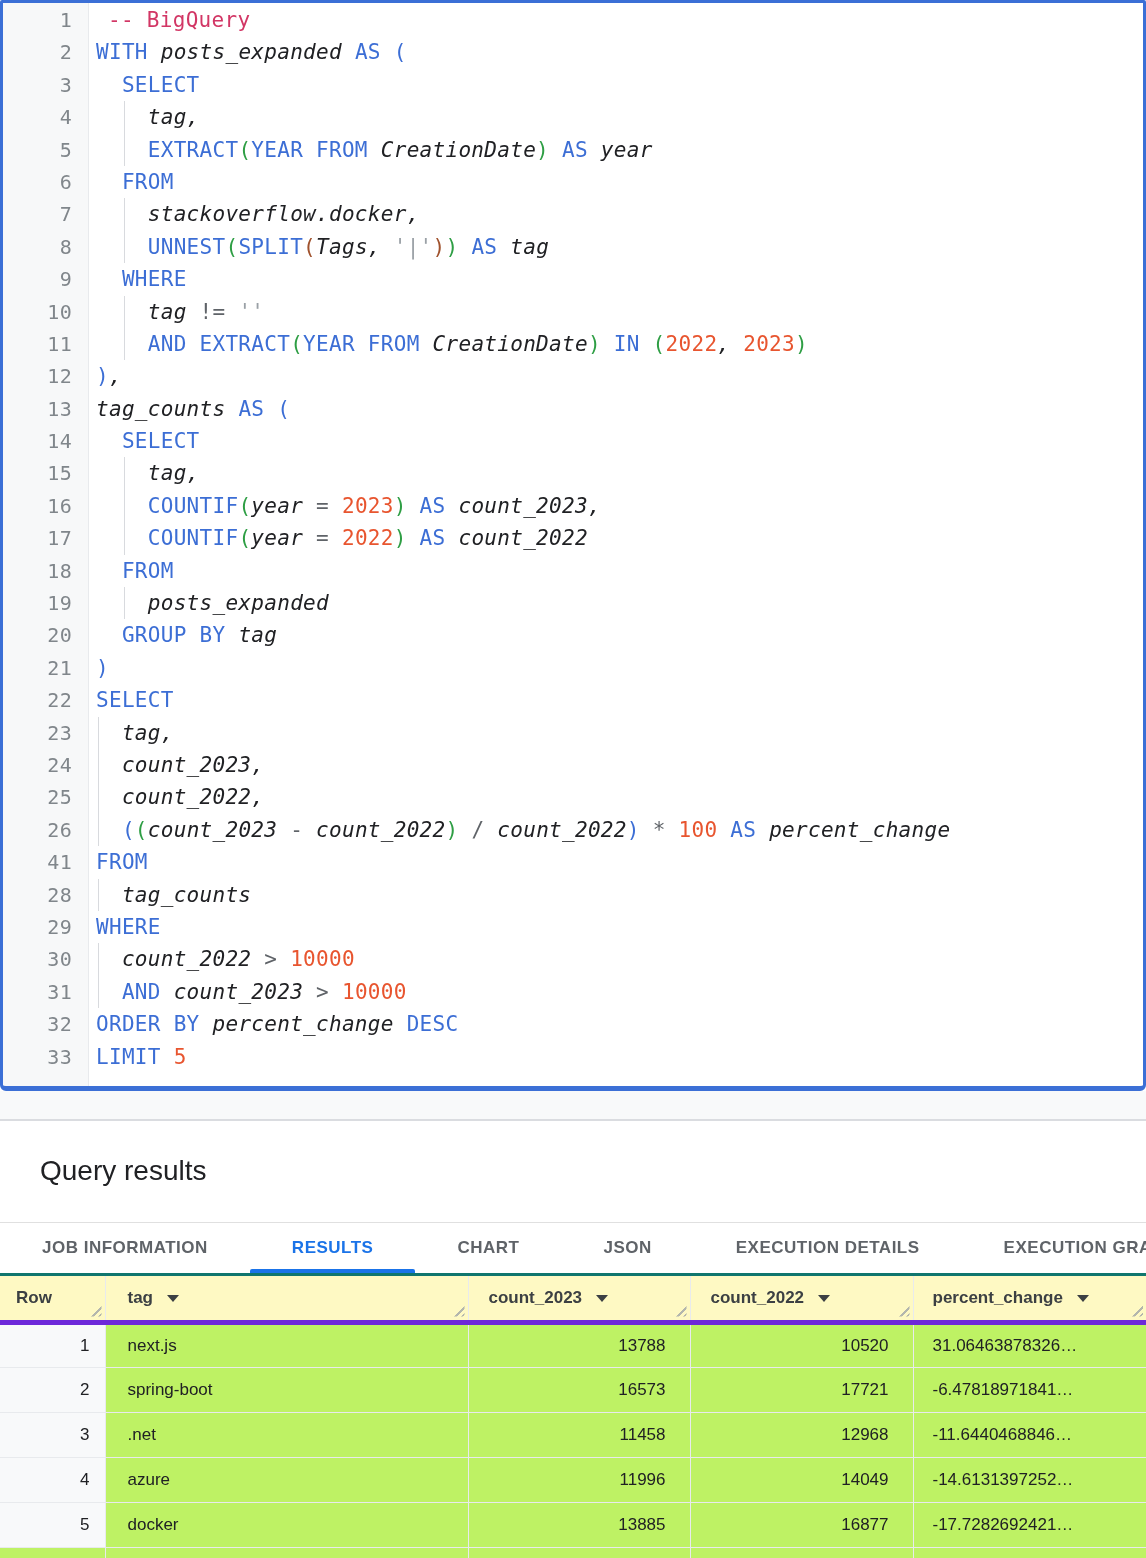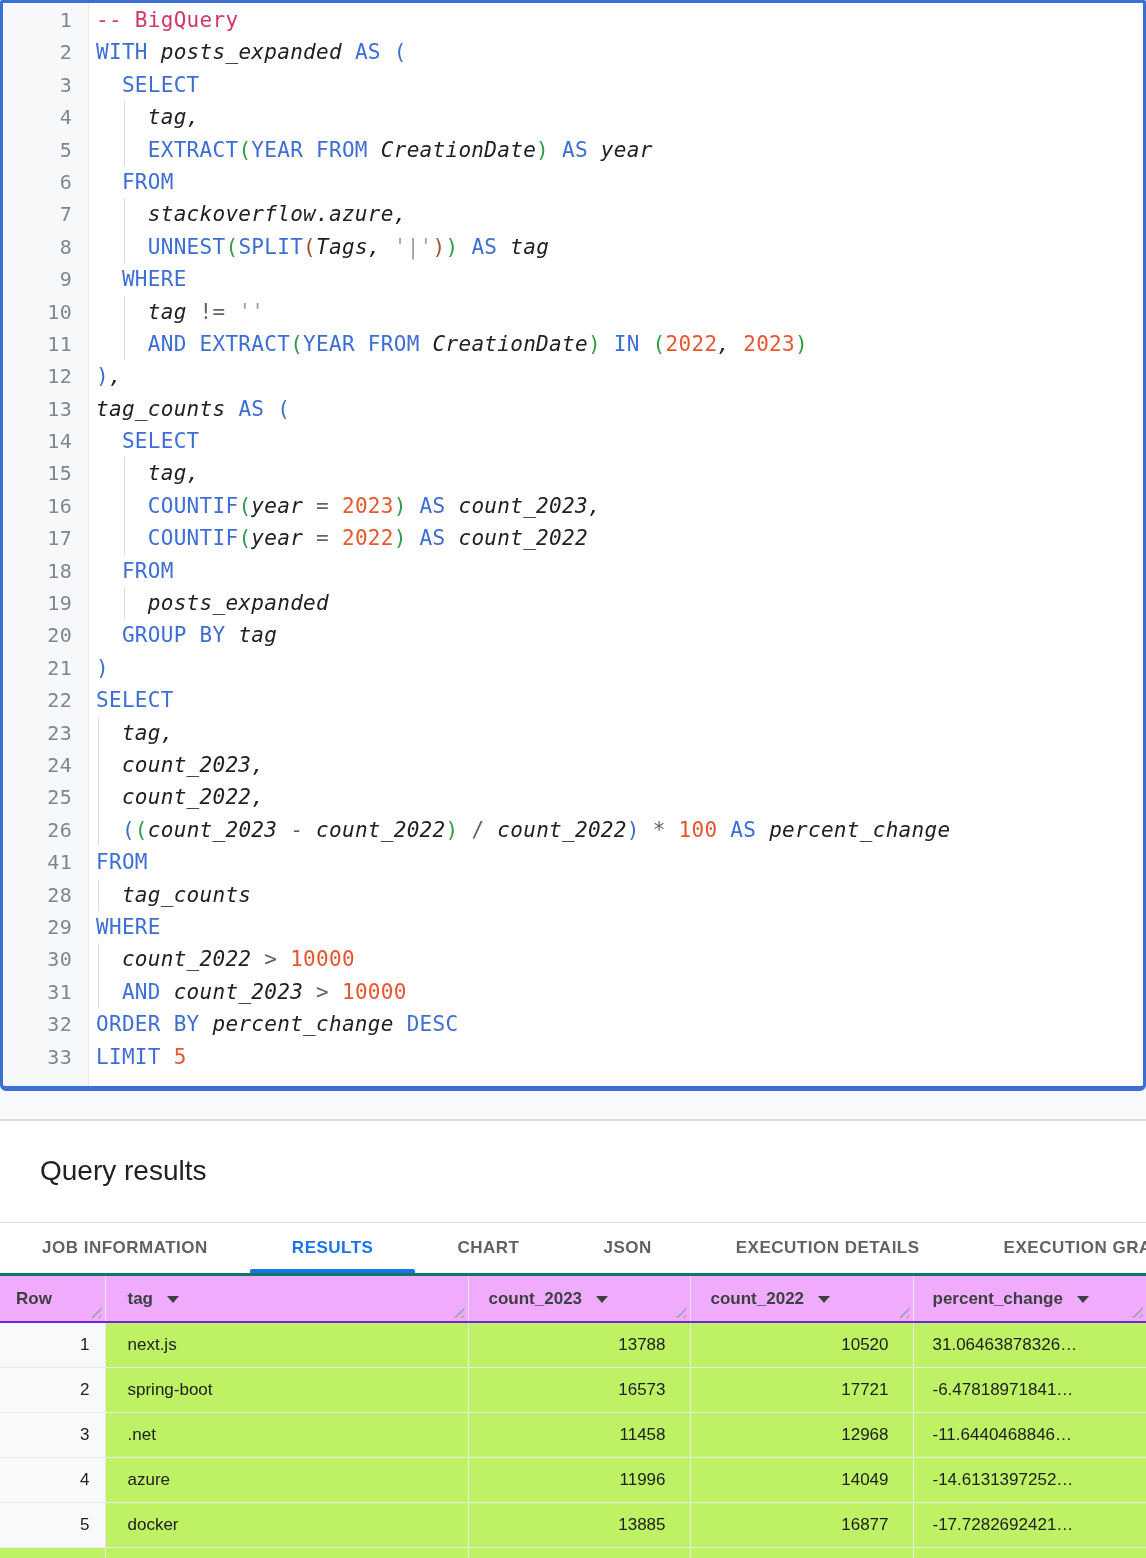--- a/index.html
+++ b/index.html
@@ -49,21 +49,21 @@
   }
   .indent-guide {
     position: absolute;
     top: 0; bottom: 0;
     width: 1px;
     background: #d8dade;
   }
   .tok-kw  { color: #3c6ed5; }
   .tok-id  { color: #202124; font-style: italic; }
   .tok-pl  { color: #202124; }
-  .tok-cmt { color: #d23665; }
+  .tok-cmt { color: #d23665; margin-left: 12px; }
   .tok-num { color: #e8552f; }
   .tok-str { color: #9aa0a6; }
   .tok-op  { color: #5f6368; }
   .tok-p1  { color: #3c6ed5; }
   .tok-p2  { color: #2e9e44; }
   .tok-p3  { color: #a0522d; }
 
   
   .gap-band {
     height: 28px;
@@ -127,22 +127,22 @@
   table.results th, table.results td {
     box-sizing: border-box;
     border-right: 1px solid #e8eaed;
     overflow: hidden;
     white-space: nowrap;
   }
   table.results th:last-child, table.results td:last-child { border-right: none; }
   table.results thead th {
     position: relative;
     height: 46px;
-    background: #f0abfc;
-    border-bottom: 2px solid #6d28d9;
+    background: #fef9c3;
+    border-bottom: 5px solid #6d28d9;
     font-weight: 700;
     color: #3c4043;
     text-align: left;
     vertical-align: middle;
   }
   table.results tbody td {
     height: 45px;
     border-bottom: 1px solid #e8eaed;
     background: #bef264;
     vertical-align: middle;
@@ -183,21 +183,21 @@
 <body>
 
 <div class="editor">
   <div class="code-lines">
       <div class="code-line"><div class="line-num">1</div><div class="line-code"><span class="tok-cmt">-- BigQuery</span></div></div>
       <div class="code-line"><div class="line-num">2</div><div class="line-code"><span class="tok-kw">WITH </span><span class="tok-id">posts_expanded </span><span class="tok-kw">AS </span><span class="tok-p1">(</span></div></div>
       <div class="code-line"><div class="line-num">3</div><div class="line-code"><span class="tok-kw">  SELECT</span></div></div>
       <div class="code-line"><div class="line-num">4</div><div class="line-code"><span class="indent-guide" style="left: 35.88px;"></span><span class="tok-id">    tag,</span></div></div>
       <div class="code-line"><div class="line-num">5</div><div class="line-code"><span class="indent-guide" style="left: 35.88px;"></span><span class="tok-kw">    EXTRACT</span><span class="tok-p2">(</span><span class="tok-kw">YEAR FROM </span><span class="tok-id">CreationDate</span><span class="tok-p2">)</span><span class="tok-kw"> AS </span><span class="tok-id">year</span></div></div>
       <div class="code-line"><div class="line-num">6</div><div class="line-code"><span class="tok-kw">  FROM</span></div></div>
-      <div class="code-line"><div class="line-num">7</div><div class="line-code"><span class="indent-guide" style="left: 35.88px;"></span><span class="tok-id">    stackoverflow.azure,</span></div></div>
+      <div class="code-line"><div class="line-num">7</div><div class="line-code"><span class="indent-guide" style="left: 35.88px;"></span><span class="tok-id">    stackoverflow.docker,</span></div></div>
       <div class="code-line"><div class="line-num">8</div><div class="line-code"><span class="indent-guide" style="left: 35.88px;"></span><span class="tok-kw">    UNNEST</span><span class="tok-p2">(</span><span class="tok-kw">SPLIT</span><span class="tok-p3">(</span><span class="tok-id">Tags, </span><span class="tok-str">'|'</span><span class="tok-p3">)</span><span class="tok-p2">)</span><span class="tok-kw"> AS </span><span class="tok-id">tag</span></div></div>
       <div class="code-line"><div class="line-num">9</div><div class="line-code"><span class="tok-kw">  WHERE</span></div></div>
       <div class="code-line"><div class="line-num">10</div><div class="line-code"><span class="indent-guide" style="left: 35.88px;"></span><span class="tok-id">    tag </span><span class="tok-op">!= </span><span class="tok-str">''</span></div></div>
       <div class="code-line"><div class="line-num">11</div><div class="line-code"><span class="indent-guide" style="left: 35.88px;"></span><span class="tok-kw">    AND EXTRACT</span><span class="tok-p2">(</span><span class="tok-kw">YEAR FROM </span><span class="tok-id">CreationDate</span><span class="tok-p2">)</span><span class="tok-kw"> IN </span><span class="tok-p2">(</span><span class="tok-num">2022</span><span class="tok-id">, </span><span class="tok-num">2023</span><span class="tok-p2">)</span></div></div>
       <div class="code-line"><div class="line-num">12</div><div class="line-code"><span class="tok-p1">)</span><span class="tok-id">,</span></div></div>
       <div class="code-line"><div class="line-num">13</div><div class="line-code"><span class="tok-id">tag_counts </span><span class="tok-kw">AS </span><span class="tok-p1">(</span></div></div>
       <div class="code-line"><div class="line-num">14</div><div class="line-code"><span class="tok-kw">  SELECT</span></div></div>
       <div class="code-line"><div class="line-num">15</div><div class="line-code"><span class="indent-guide" style="left: 35.88px;"></span><span class="tok-id">    tag,</span></div></div>
       <div class="code-line"><div class="line-num">16</div><div class="line-code"><span class="indent-guide" style="left: 35.88px;"></span><span class="tok-kw">    COUNTIF</span><span class="tok-p2">(</span><span class="tok-id">year </span><span class="tok-op">= </span><span class="tok-num">2023</span><span class="tok-p2">)</span><span class="tok-kw"> AS </span><span class="tok-id">count_2023,</span></div></div>
       <div class="code-line"><div class="line-num">17</div><div class="line-code"><span class="indent-guide" style="left: 35.88px;"></span><span class="tok-kw">    COUNTIF</span><span class="tok-p2">(</span><span class="tok-id">year </span><span class="tok-op">= </span><span class="tok-num">2022</span><span class="tok-p2">)</span><span class="tok-kw"> AS </span><span class="tok-id">count_2022</span></div></div>

